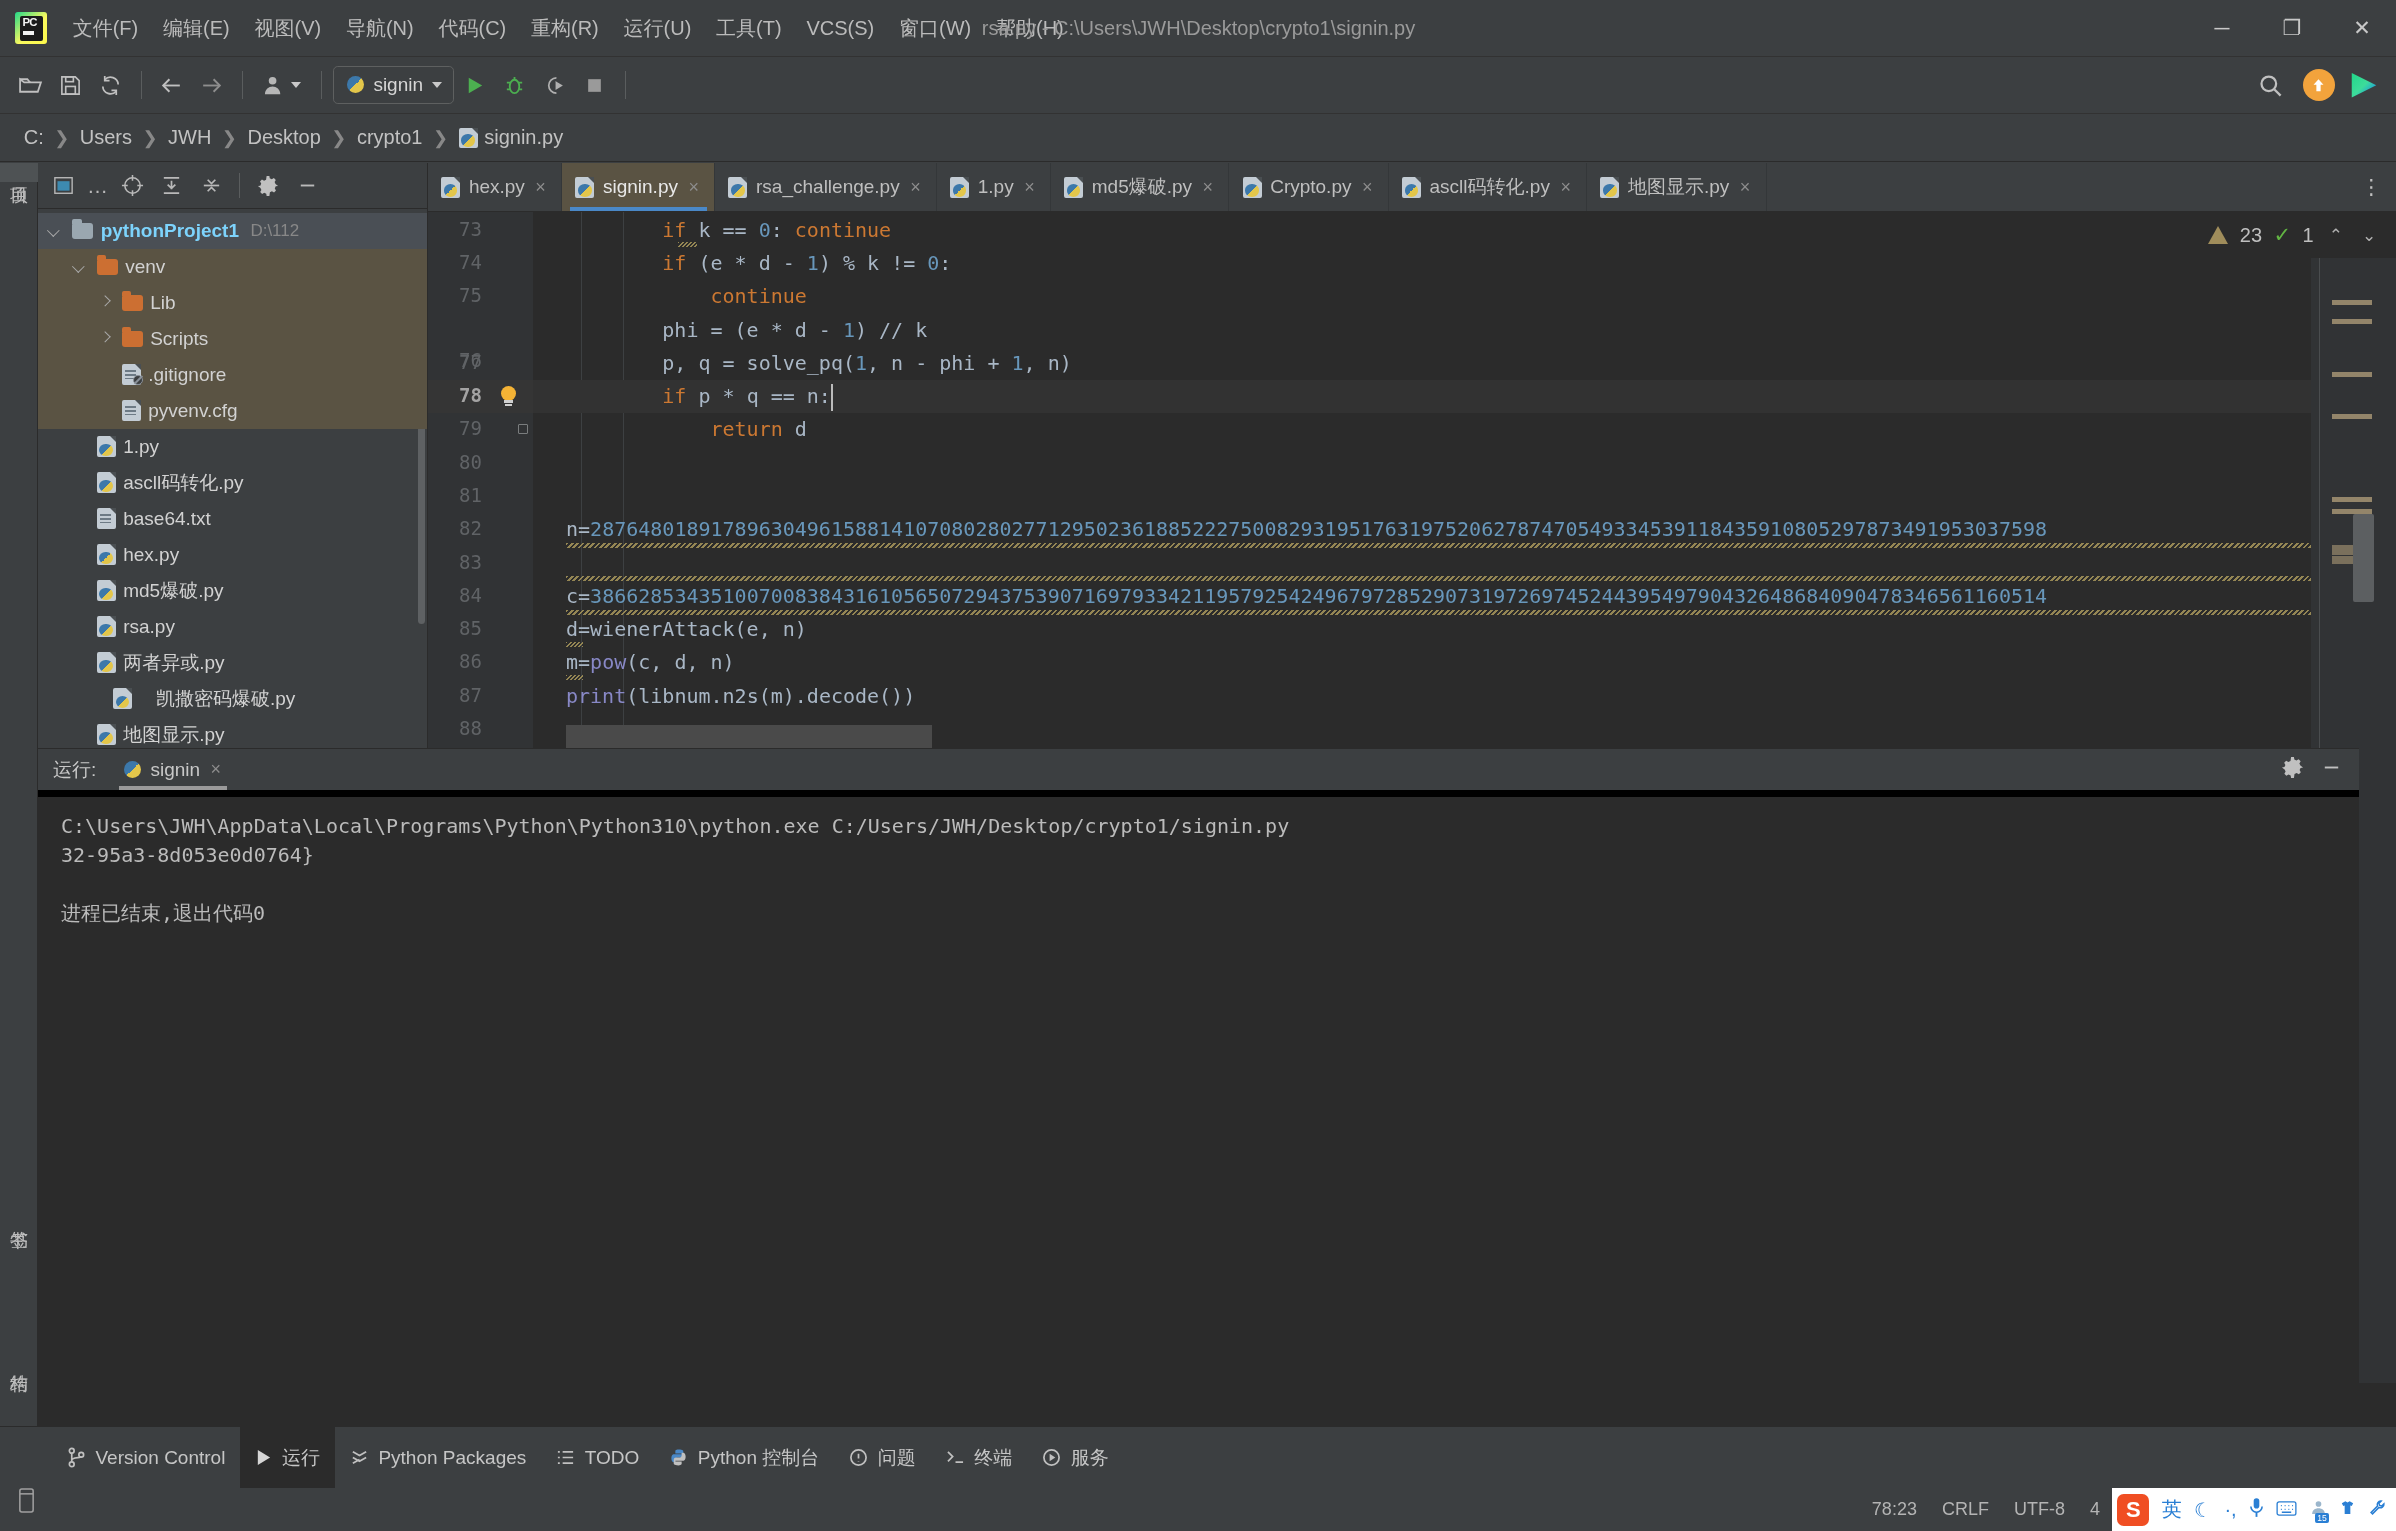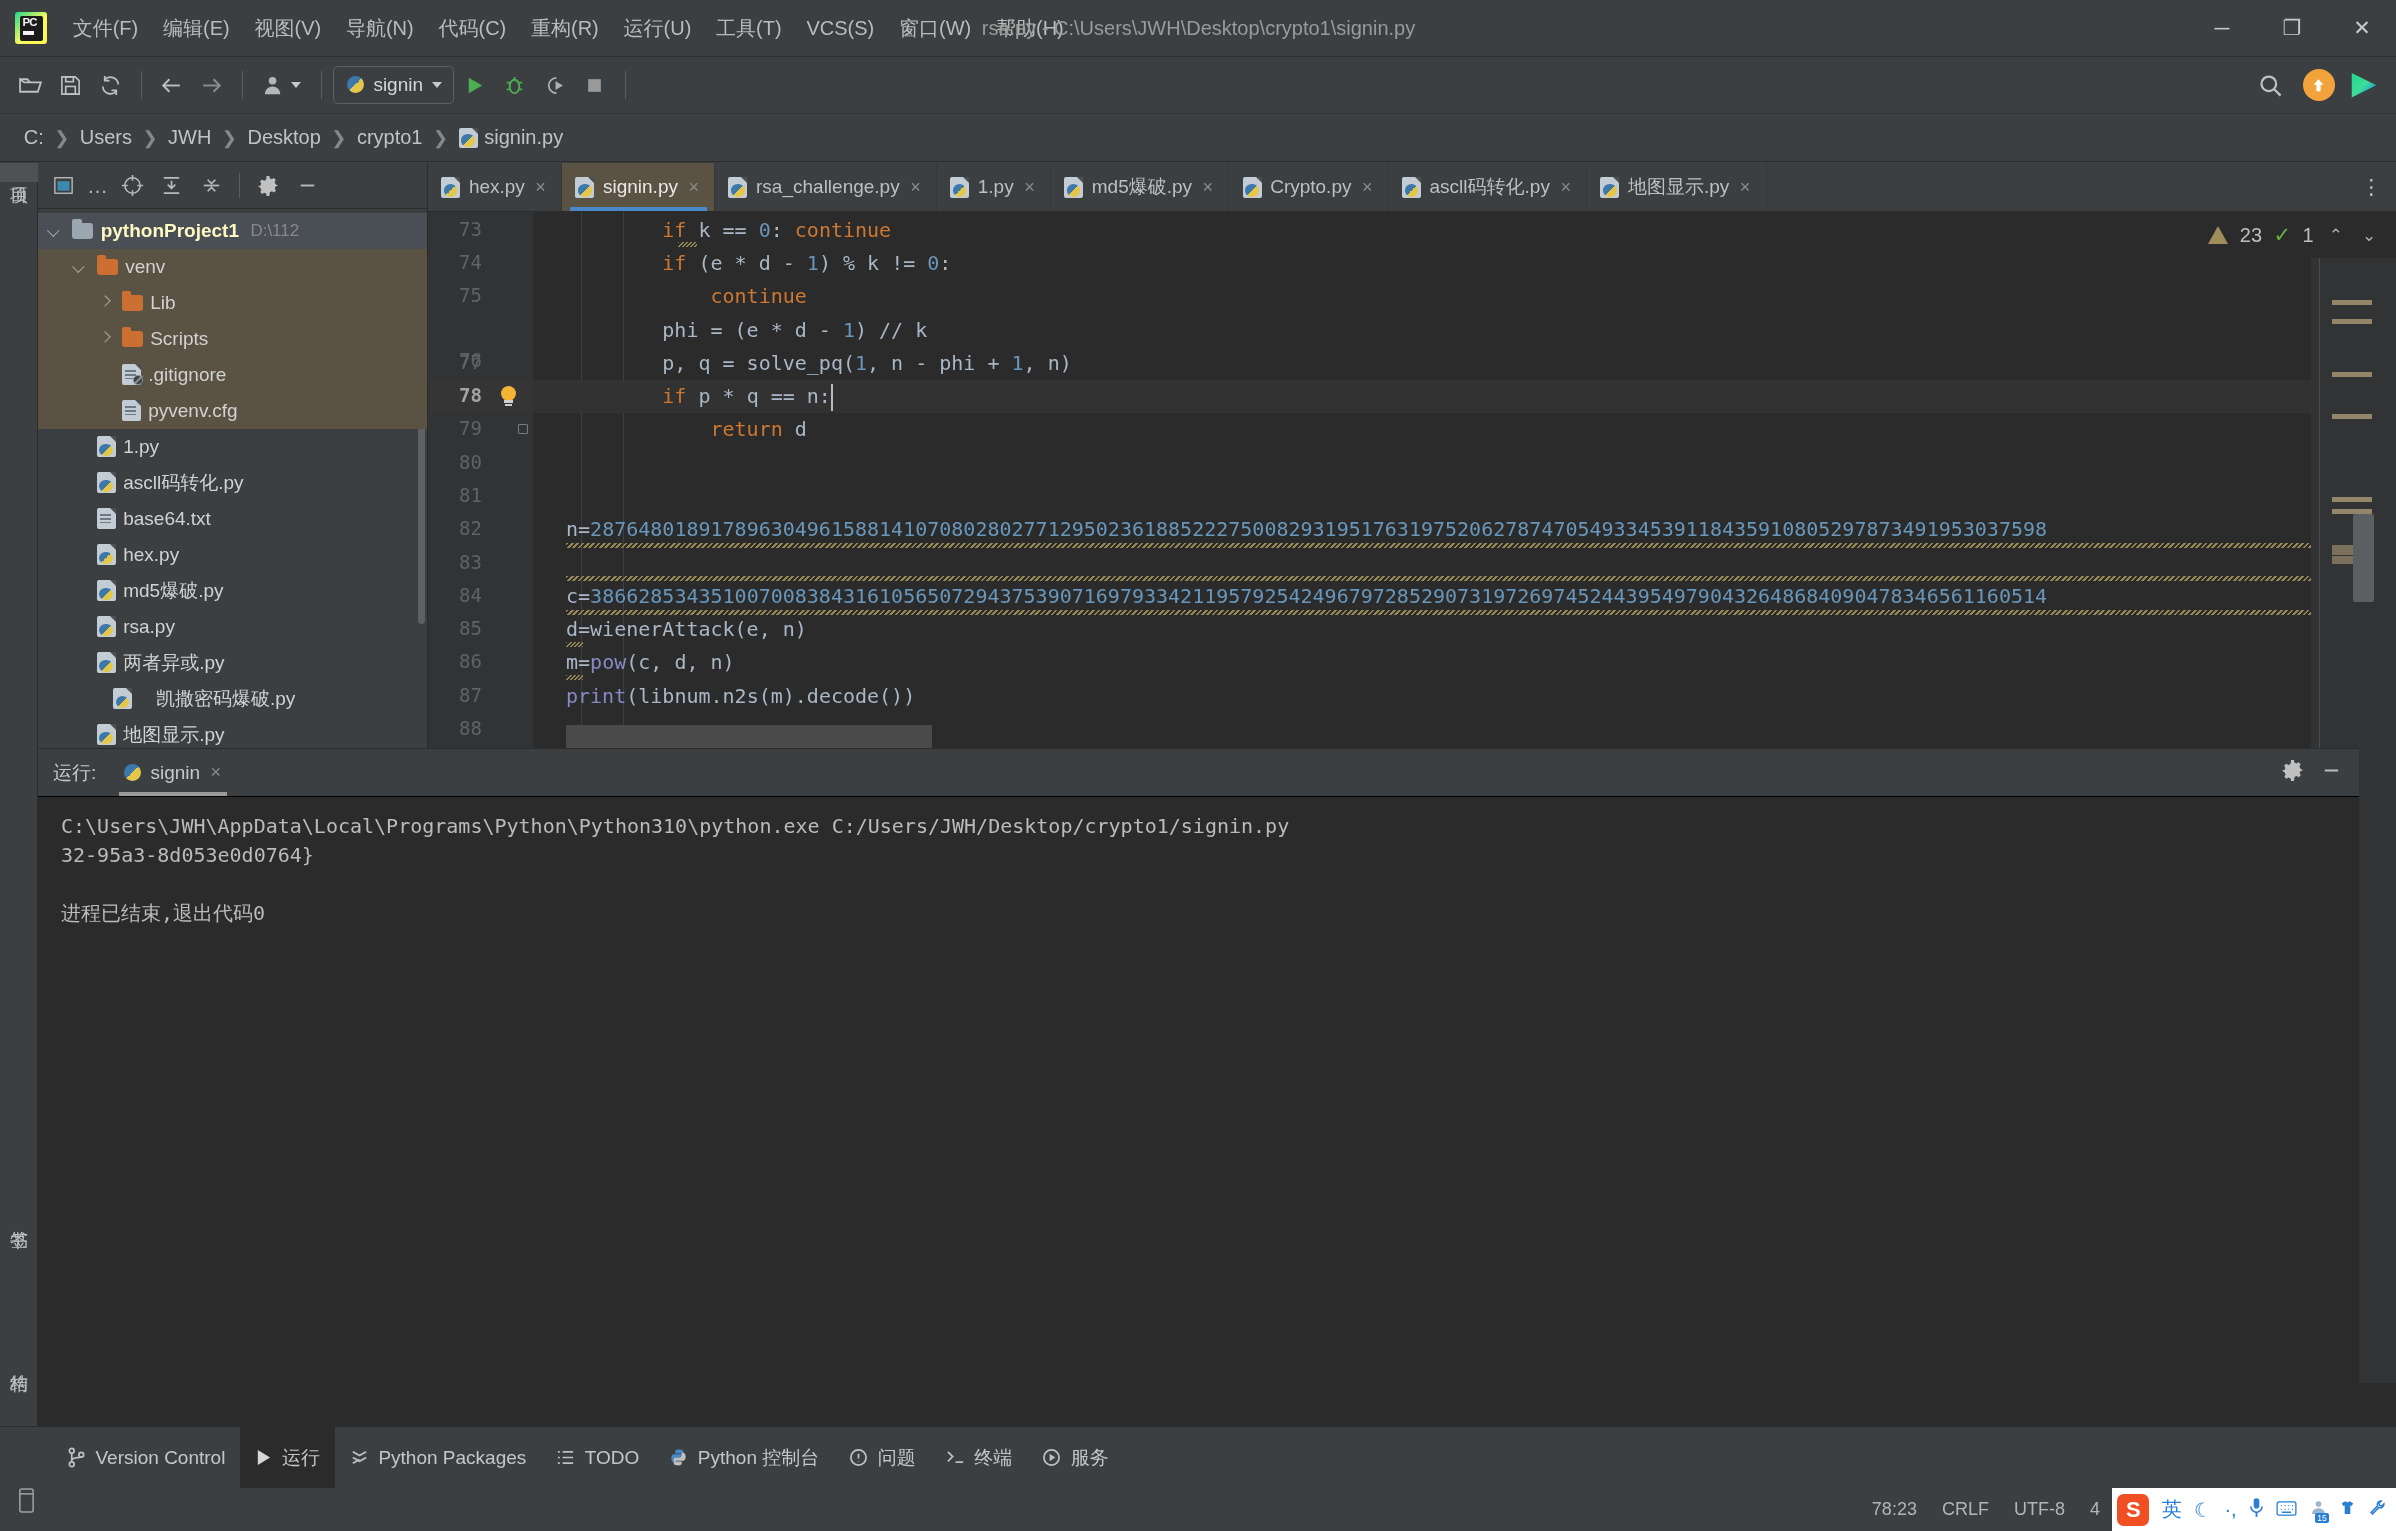--- a/index.html
+++ b/index.html
@@ -88,21 +88,21 @@
      background:linear-gradient(135deg,#3c78aa 0 50%, #e3c64a 50% 100%);}
   .fileicon{ width:19px;height:21px;flex:0 0 19px; background:#c3ccd4; border-radius:1.9px; position:relative;}
   .fileicon::before{content:"";position:absolute;right:0;top:0;border-top:6.7px solid #4a4f52;
      border-left:6.7px solid transparent;}
   .fileicon .ln{position:absolute;left:3.8px;width:10.5px;height:1.9px;background:#6d7a85;}
   .badgecut{ position:absolute; left:11.4px; bottom:0px; width:10.5px;height:10.5px; border-radius:50%;
      border:1.9px solid #8a9199; background:#3c3f41;}
   .badgecut::after{content:"";position:absolute;left:-1px;top:2.9px;width:10.5px;height:1.9px;
      background:#8a9199;transform:rotate(-45deg);}
   .tpath{ color:#888; font-size:17px; margin-left:3.8px;}
-  .tname.bold{ font-weight:bold; color:#fef9c3;}
+  .tname.bold{ font-weight:bold; color:#7dd3fc;}
   .psb{ position:absolute; right:1.9px; top:5.7px; width:7.6px; height:409px; background:#5e6163; border-radius:3.8px;}
 
   
   .editor{ flex:1; display:flex; flex-direction:column; background:#2b2b2b; min-width:0;}
   .tabsrow{ height:49px; background:#3c3f41; display:flex; align-items:stretch;
      border-bottom:1px solid #2b2b2b; position:relative; overflow:hidden;}
   .etab{ display:flex; align-items:center; gap:8.6px; padding:0 13.3px; color:#bfbfbf;
      font-size:19px; white-space:nowrap; position:relative; border-right:1px solid #343739;}
   .etab.active{ background:#5a5343; color:#e8e8e8;}
   .etab.active::after{ content:""; position:absolute; left:7.6px; right:7.6px; bottom:0; height:3.8px;
@@ -152,21 +152,21 @@
   .chev{ color:#b0b0b0; font-size:17px; padding:0 3.8px;}
 
   .crumbs{ height:44px; background:#2b2b2b; display:flex; align-items:center; gap:7.6px;
      padding-left:21px; color:#9a9a9a; font-size:18px; border-top:1px solid #313335;}
   .crumbs .cs{color:#6b6b6b;}
 
   
   .runpanel{ position:absolute; left:38px; right:38px; bottom:105px; height:678px;
      background:#3c3f41; display:flex; flex-direction:column; border-top:1px solid #2b2b2b;}
   .runhdr{ height:48px; display:flex; align-items:center; gap:13.3px; padding:0 15px;
-     color:#c8c8c8; font-size:19px; position:relative; border-bottom:1px solid #000000;}
+     color:#c8c8c8; font-size:19px; position:relative; border-bottom:7px solid #000000;}
   .runtab{ display:flex; align-items:center; gap:8.6px; padding:0 13.3px; height:100%;
      position:relative;}
   .runtab::after{content:"";position:absolute;left:9.5px;right:9.5px;bottom:0;height:3.8px;background:#9a9a9a;}
   .pyg{ width:19px;height:21px;position:relative;}
   .pyg::after{content:"";position:absolute;left:1px;top:1.9px;width:17px;height:17px;border-radius:50%;
      background:linear-gradient(135deg,#3c78aa 0 50%, #e3c64a 50% 100%);}
   .run-right{ margin-left:auto; display:flex; gap:15px; align-items:center; color:#c0c0c0;}
   .console{ flex:1; background:#2b2b2b; padding:15px 0 0 23px;
      font-family:"DejaVu Sans Mono", monospace; font-size:20px; color:#bbbbbb; line-height:1.45;
      overflow:hidden; white-space:pre;}

